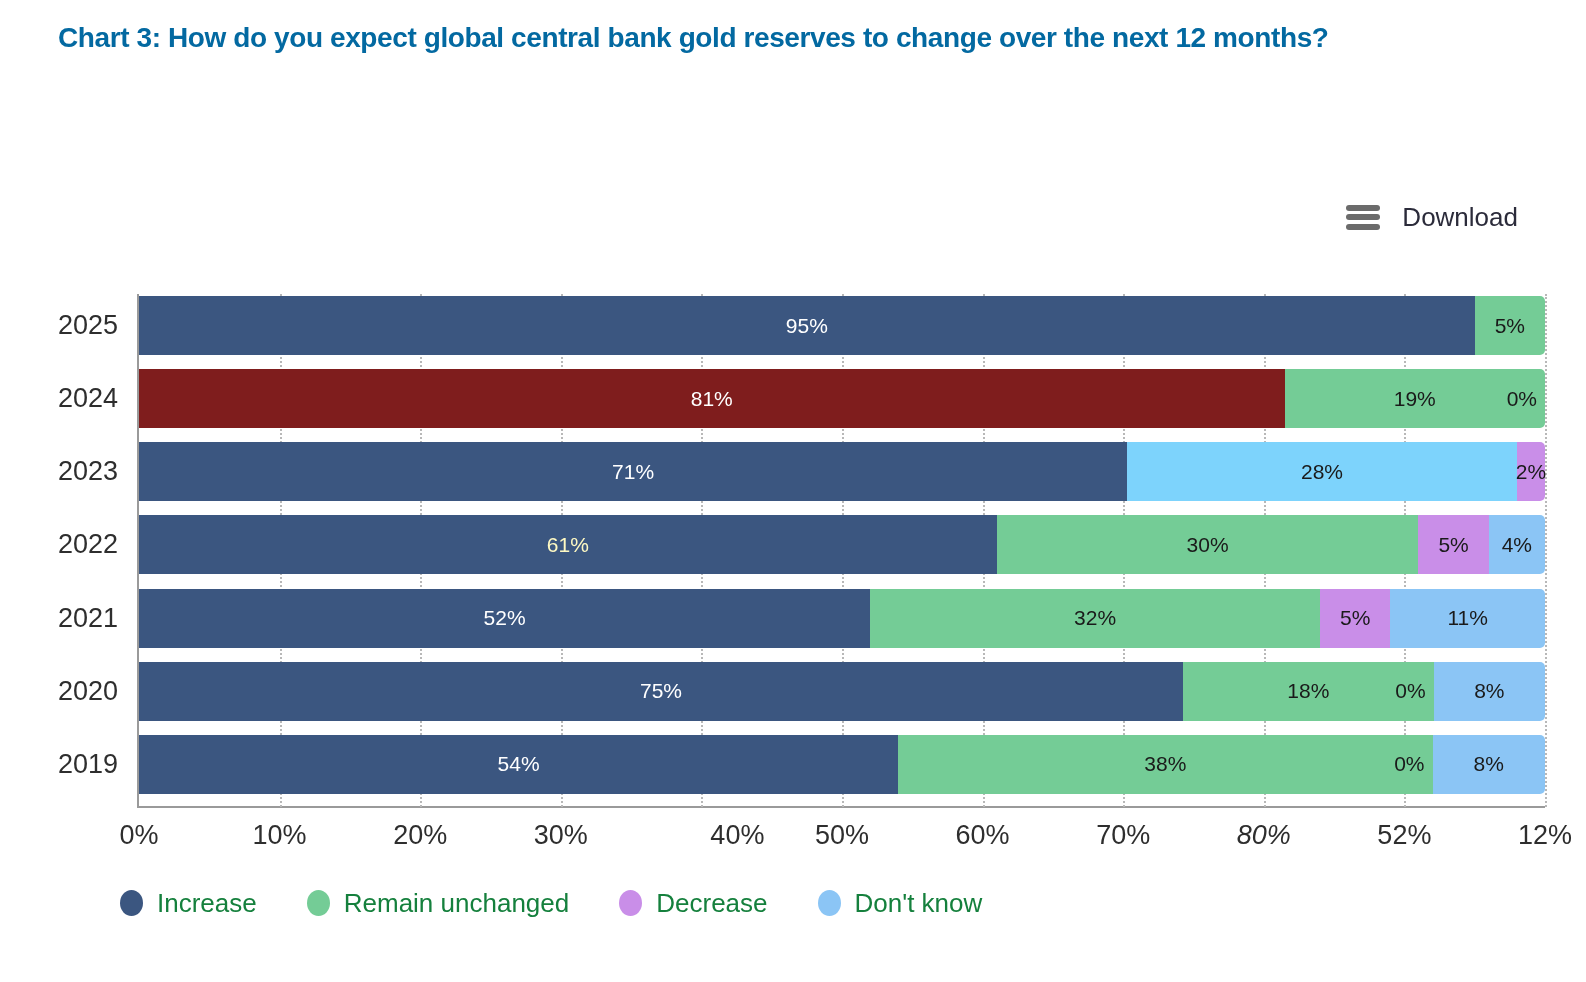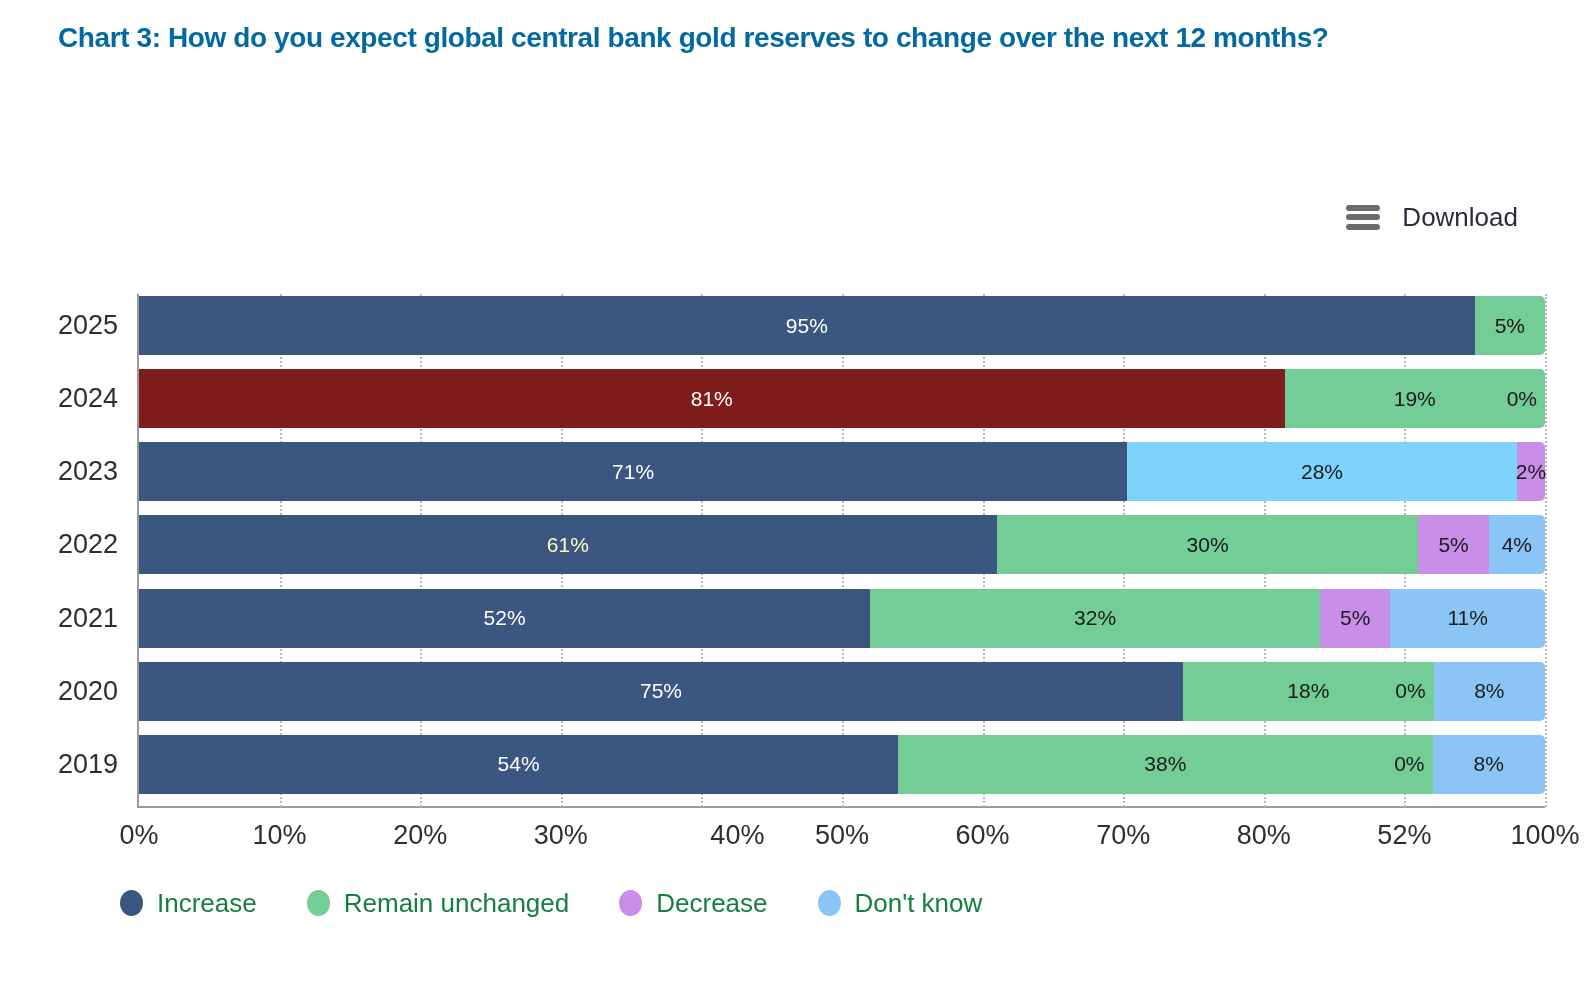--- a/index.html
+++ b/index.html
@@ -331,23 +331,23 @@
     </div>
   <div class="x-ticks" id="x-ticks">
       <div class="x-tick" style="left: 139px;">0%</div>
       <div class="x-tick" style="left: 279.6px;">10%</div>
       <div class="x-tick" style="left: 420.2px;">20%</div>
       <div class="x-tick" style="left: 560.8px;">30%</div>
       <div class="x-tick" style="left: 701.4px; margin-left: 36px;">40%</div>
       <div class="x-tick" style="left: 842px;">50%</div>
       <div class="x-tick" style="left: 982.6px;">60%</div>
       <div class="x-tick" style="left: 1123.2px;">70%</div>
-      <div class="x-tick" style="left: 1263.8px;">80%</div>
+      <div class="x-tick" style="left: 1263.8px; font-style: italic;">80%</div>
       <div class="x-tick" style="left: 1404.4px;">52%</div>
-      <div class="x-tick" style="left: 1545px;">100%</div>
+      <div class="x-tick" style="left: 1545px;">12%</div>
     </div>
 </div>
 
 <div class="legend" id="legend">
     <div class="legend-item">
       <span class="legend-dot" style="background: rgb(59, 86, 128);"></span>
       <span class="legend-text">Increase</span>
     </div>
     <div class="legend-item">
       <span class="legend-dot" style="background: rgb(116, 204, 150);"></span>

